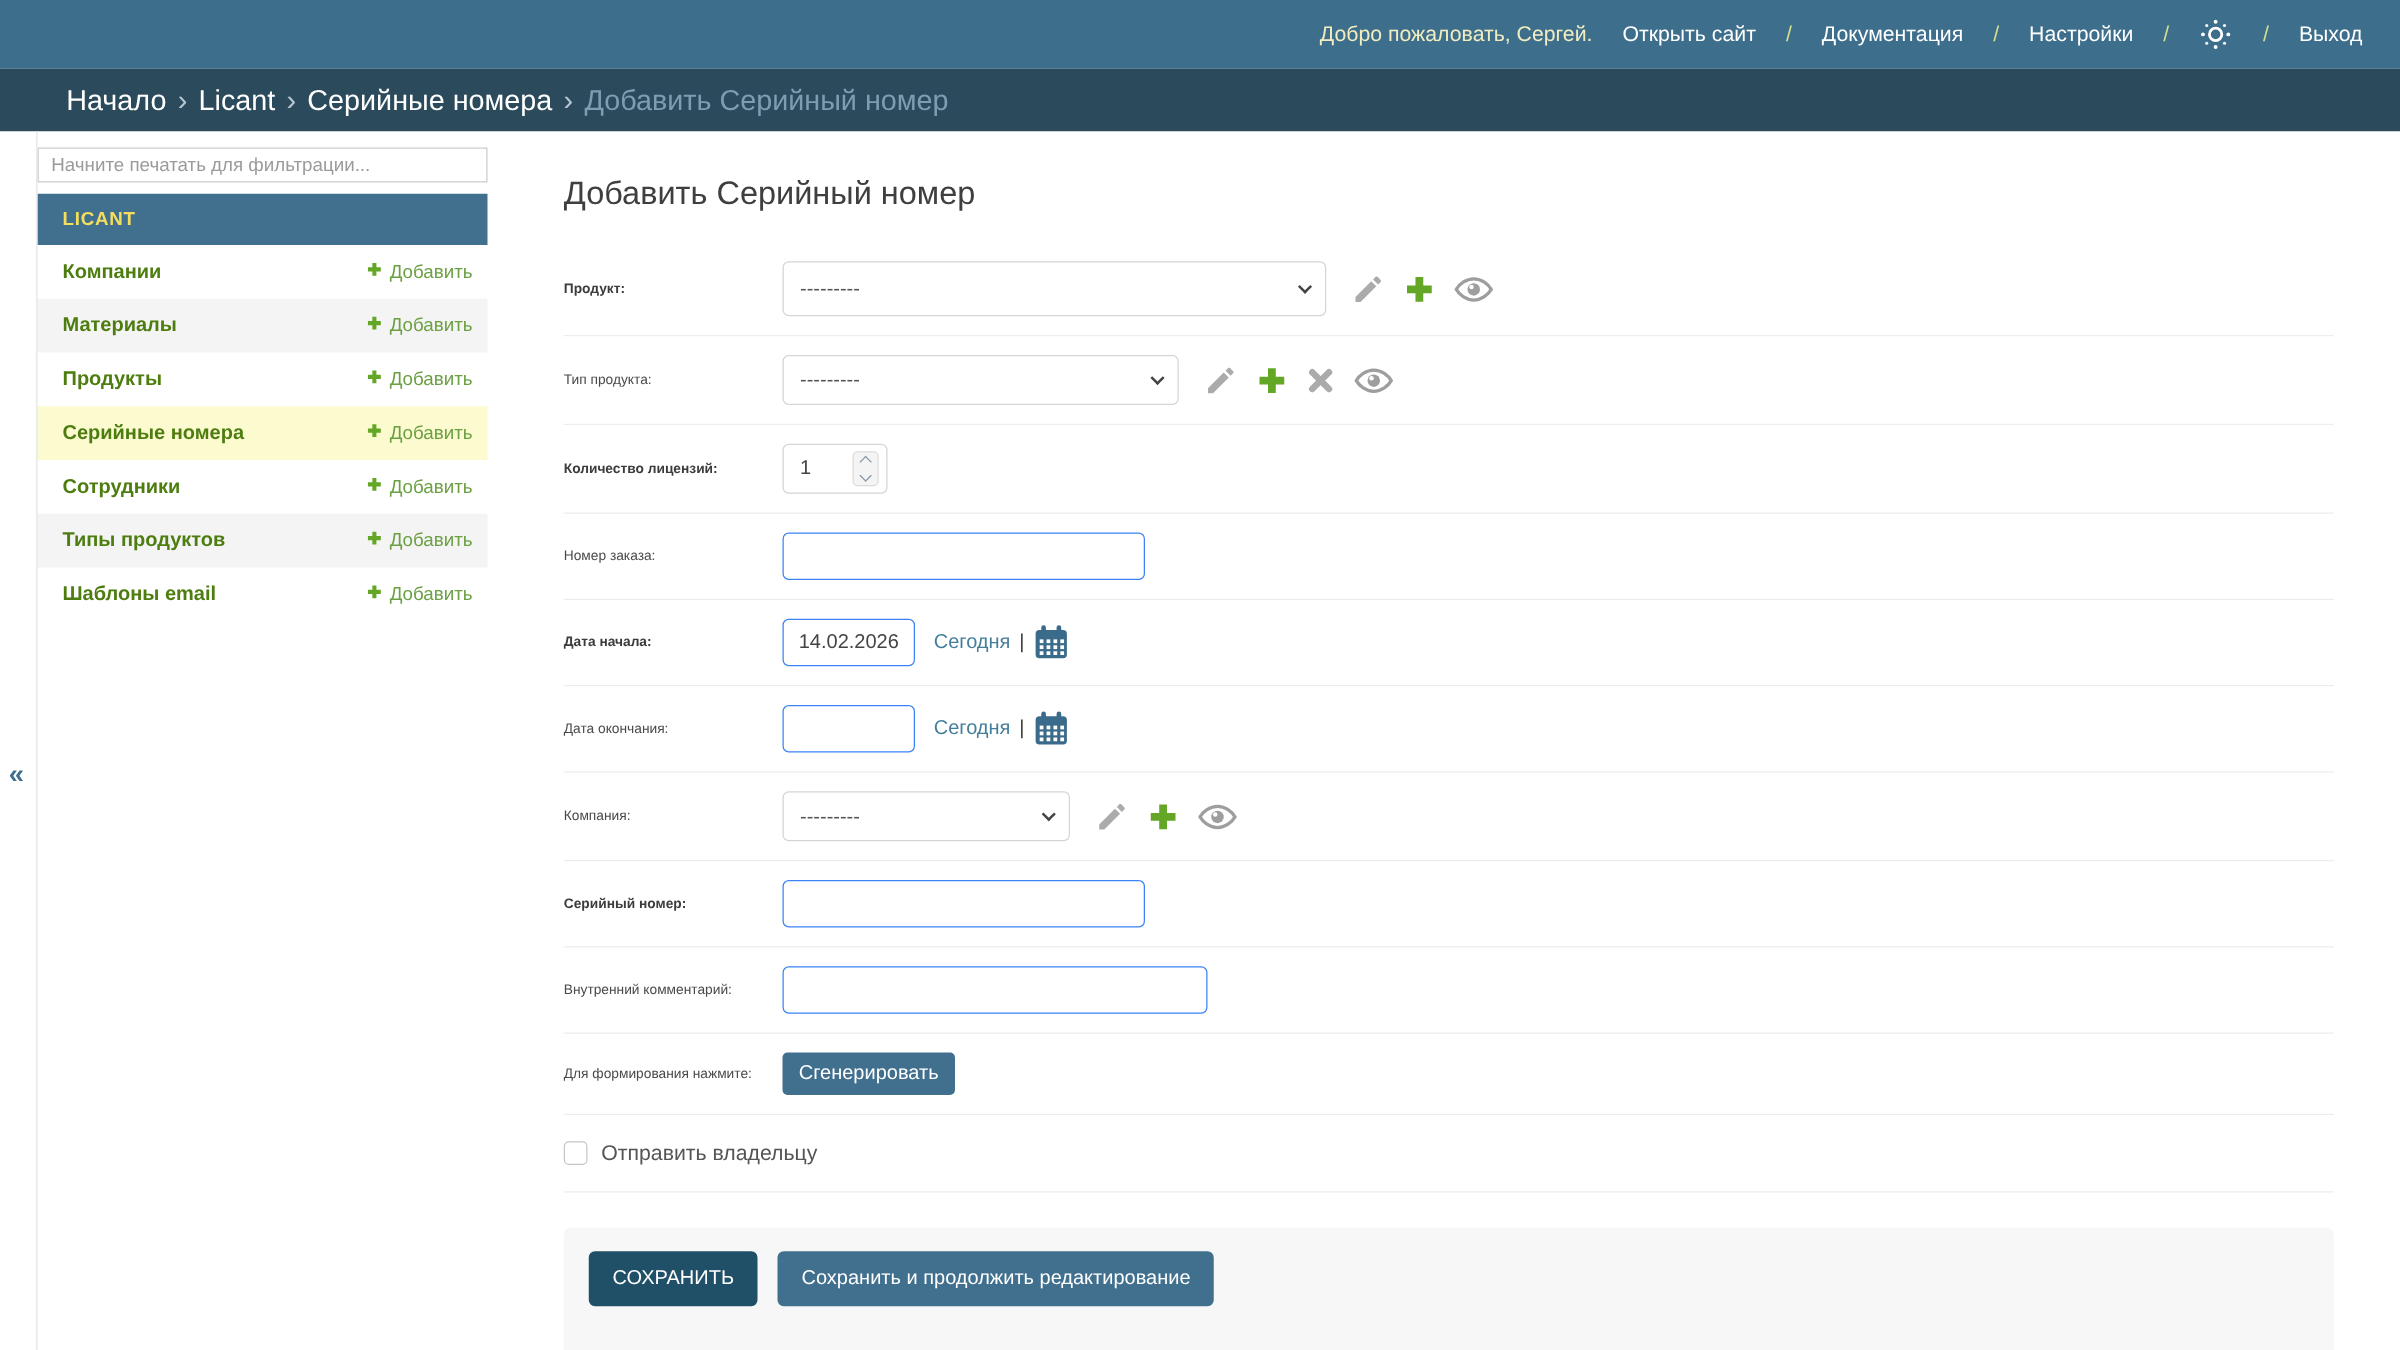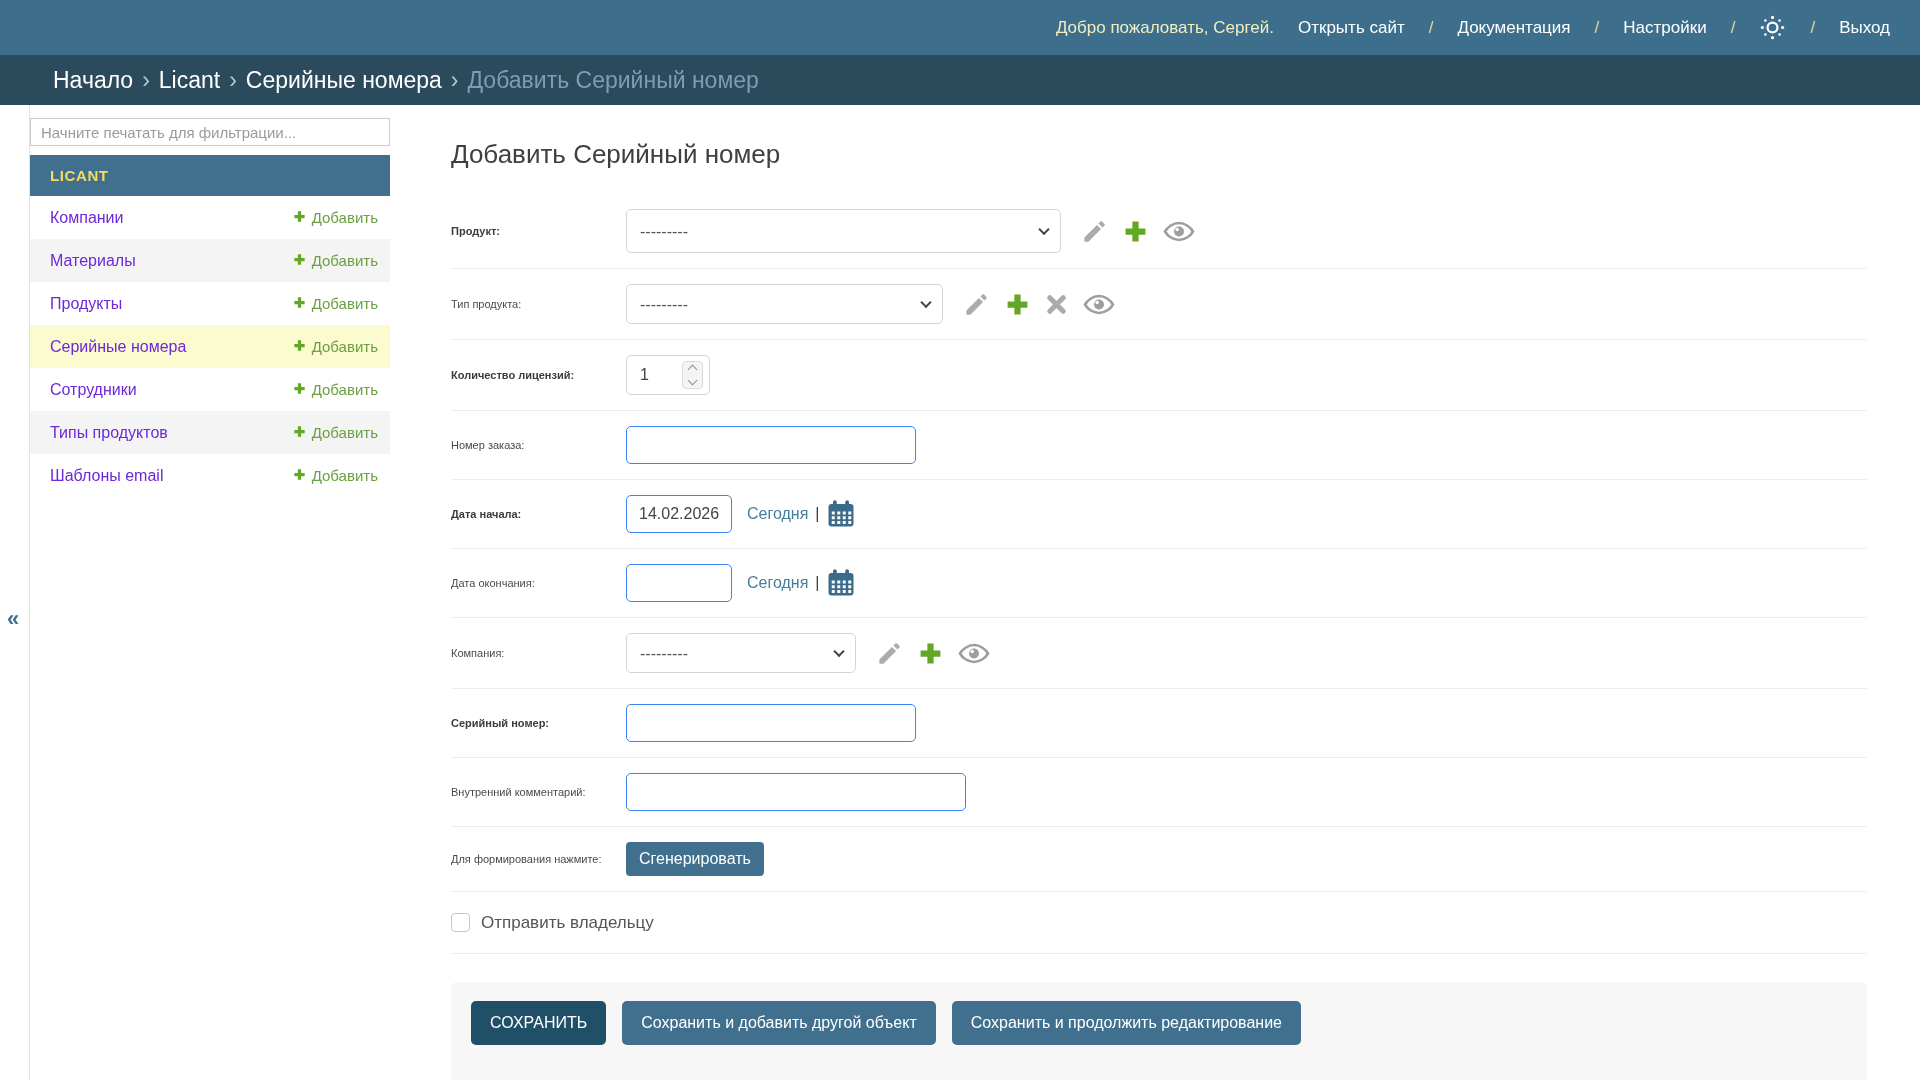--- a/index.html
+++ b/index.html
@@ -55,21 +55,21 @@
     margin-top:9px; height:41px; background:#41708F;
     display:flex; align-items:center; padding-left:20px;
     color:#F5DD5D; font-weight:bold; font-size:15px; letter-spacing:.6px;
   }
   .menu-row {
     height:43px; display:flex; align-items:center; justify-content:space-between;
     padding:0 12px 0 20px; font-size:16px; cursor:pointer;
   }
   .menu-row.alt { background:#F4F4F4; }
   .menu-row.selected { background:#FCFACF; }
-  .menu-row .mlabel { color:#6d28d9; }
+  .menu-row .mlabel { color:#4d7c0f;font-weight:bold; }
   .menu-row .addlink { display:flex; align-items:center; gap:6px; color:#6BA043; font-size:15px; }
 
   
   .main { flex:1; padding:28px 53px 0 61px; }
   .page-title { font-size:26px; font-weight:300; color:#3F3F3F; margin:6px 0 24px 0; }
 
   .frow {
     display:flex; align-items:center;
     padding:15px 0; border-bottom:1px solid #EDEDED; min-height:62px;
   }
@@ -480,18 +480,17 @@
         </div>
       </div>
 
       <div class="frow check-row">
         <input type="checkbox" style="">
         <span class="chklabel">Отправить владельцу</span>
       </div>
 
       <div class="submit-row">
         <button type="button" class="btn btn-save">СОХРАНИТЬ</button>
-        <button type="button" class="btn btn-alt">Сохранить и добавить другой объект</button>
         <button type="button" class="btn btn-alt">Сохранить и продолжить редактирование</button>
       </div>
     </form>
   </div>
 </div>
 
 </body></html>

